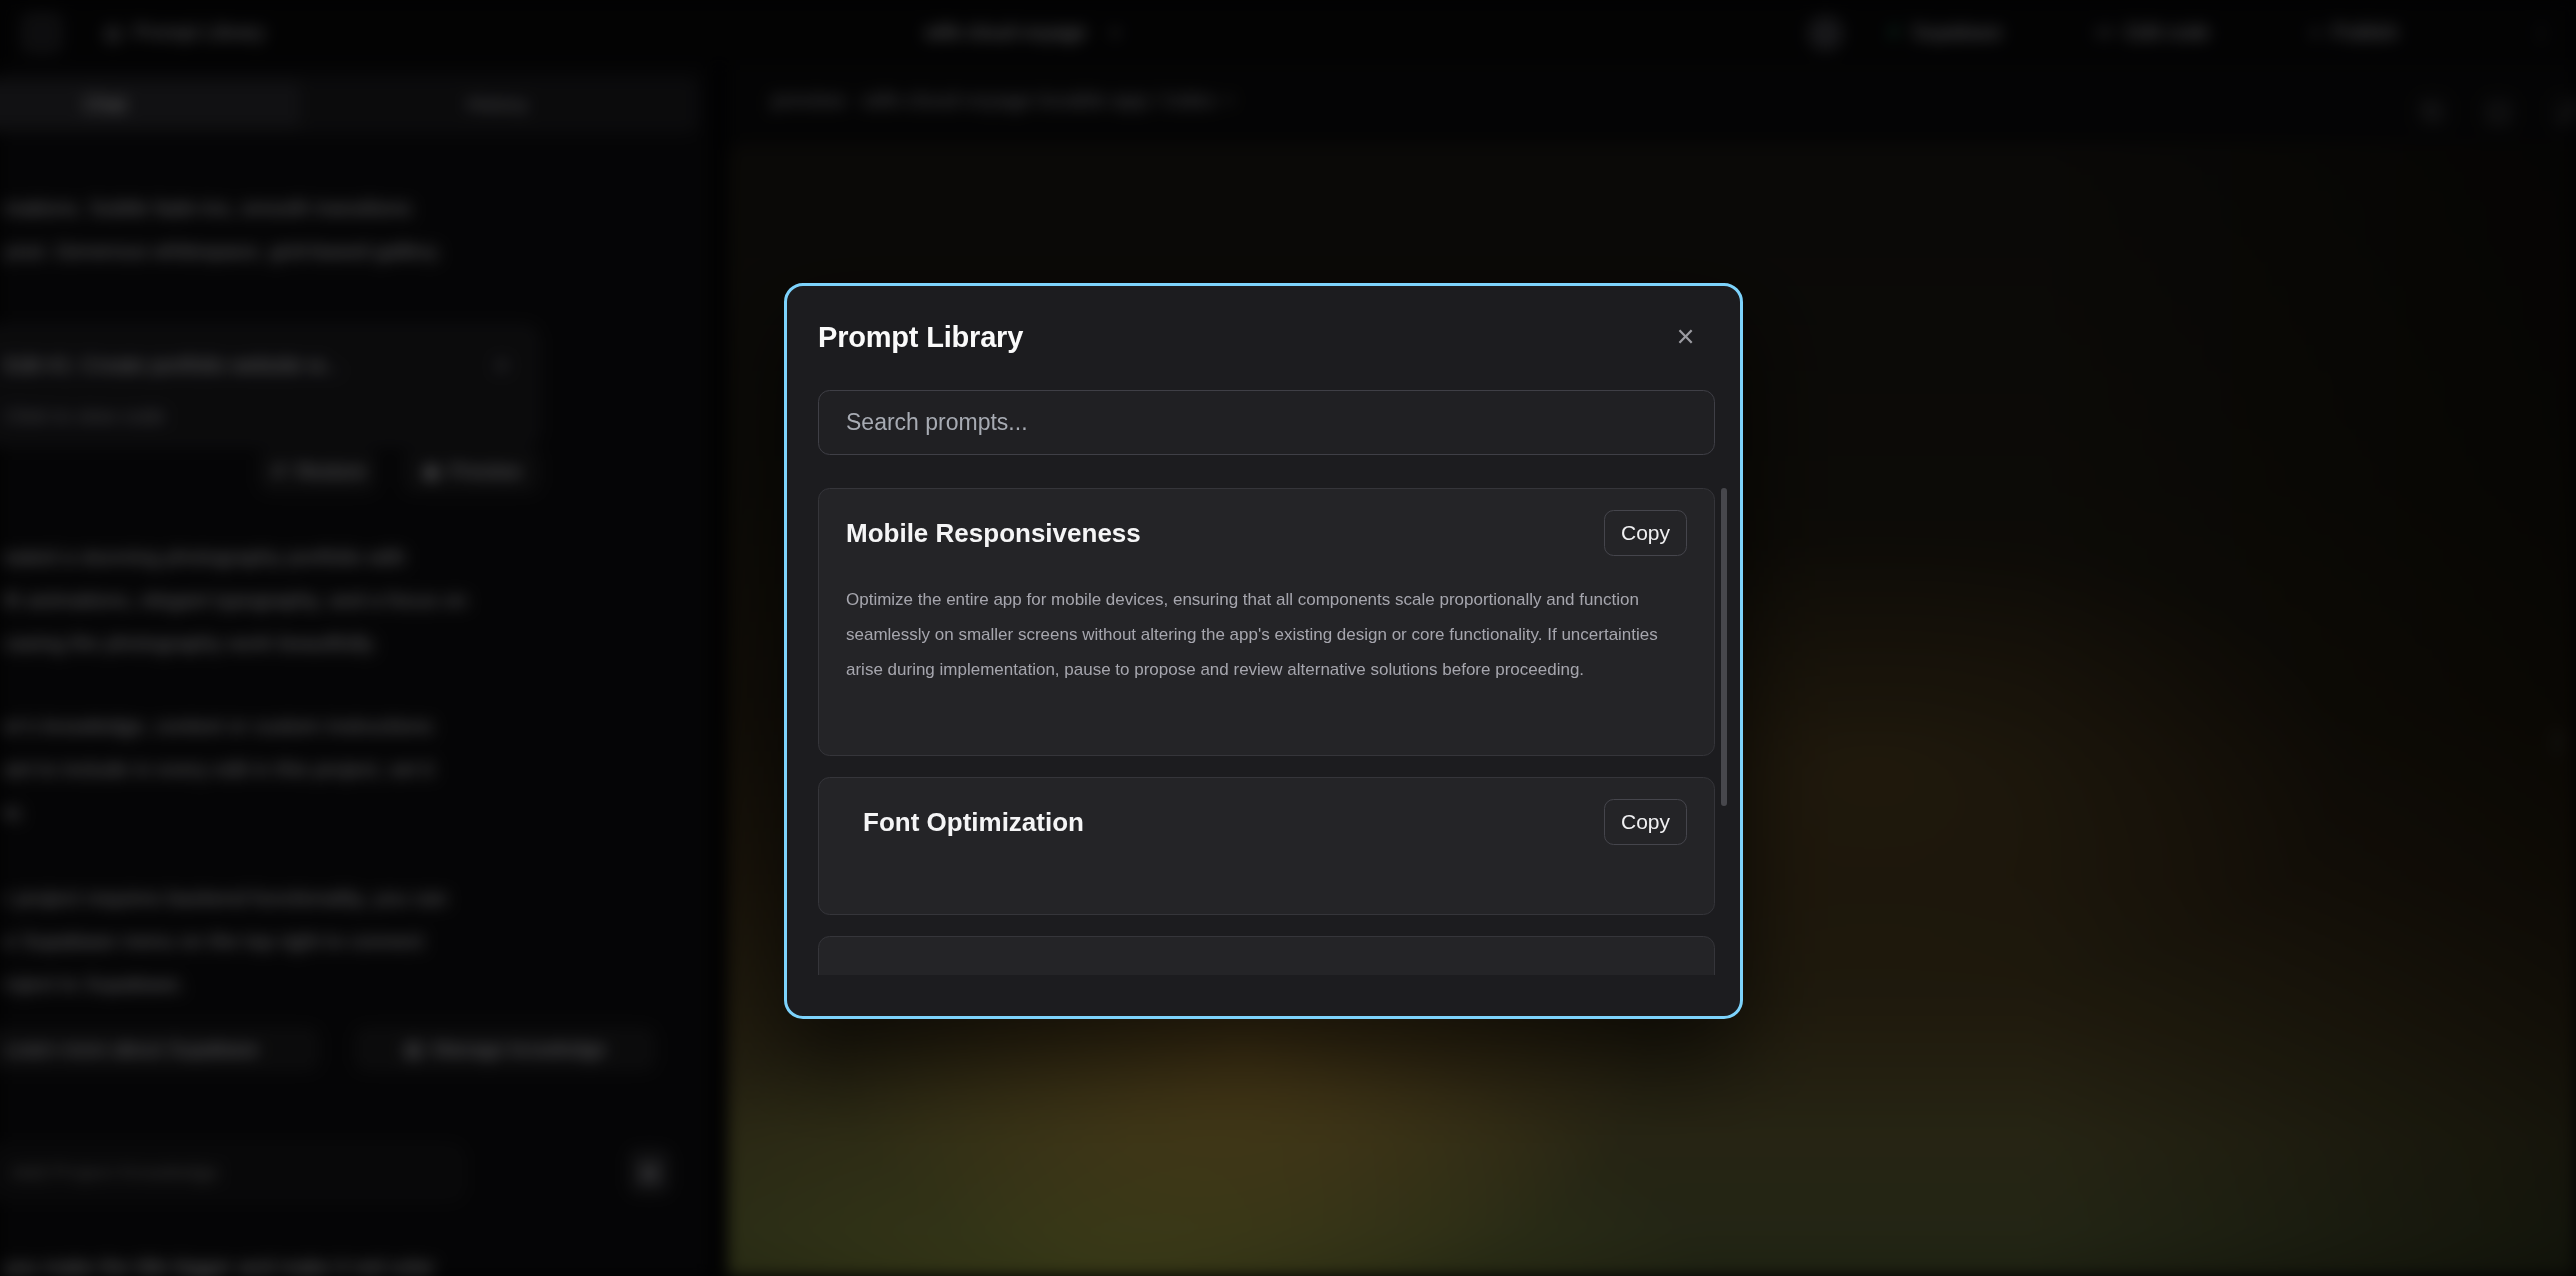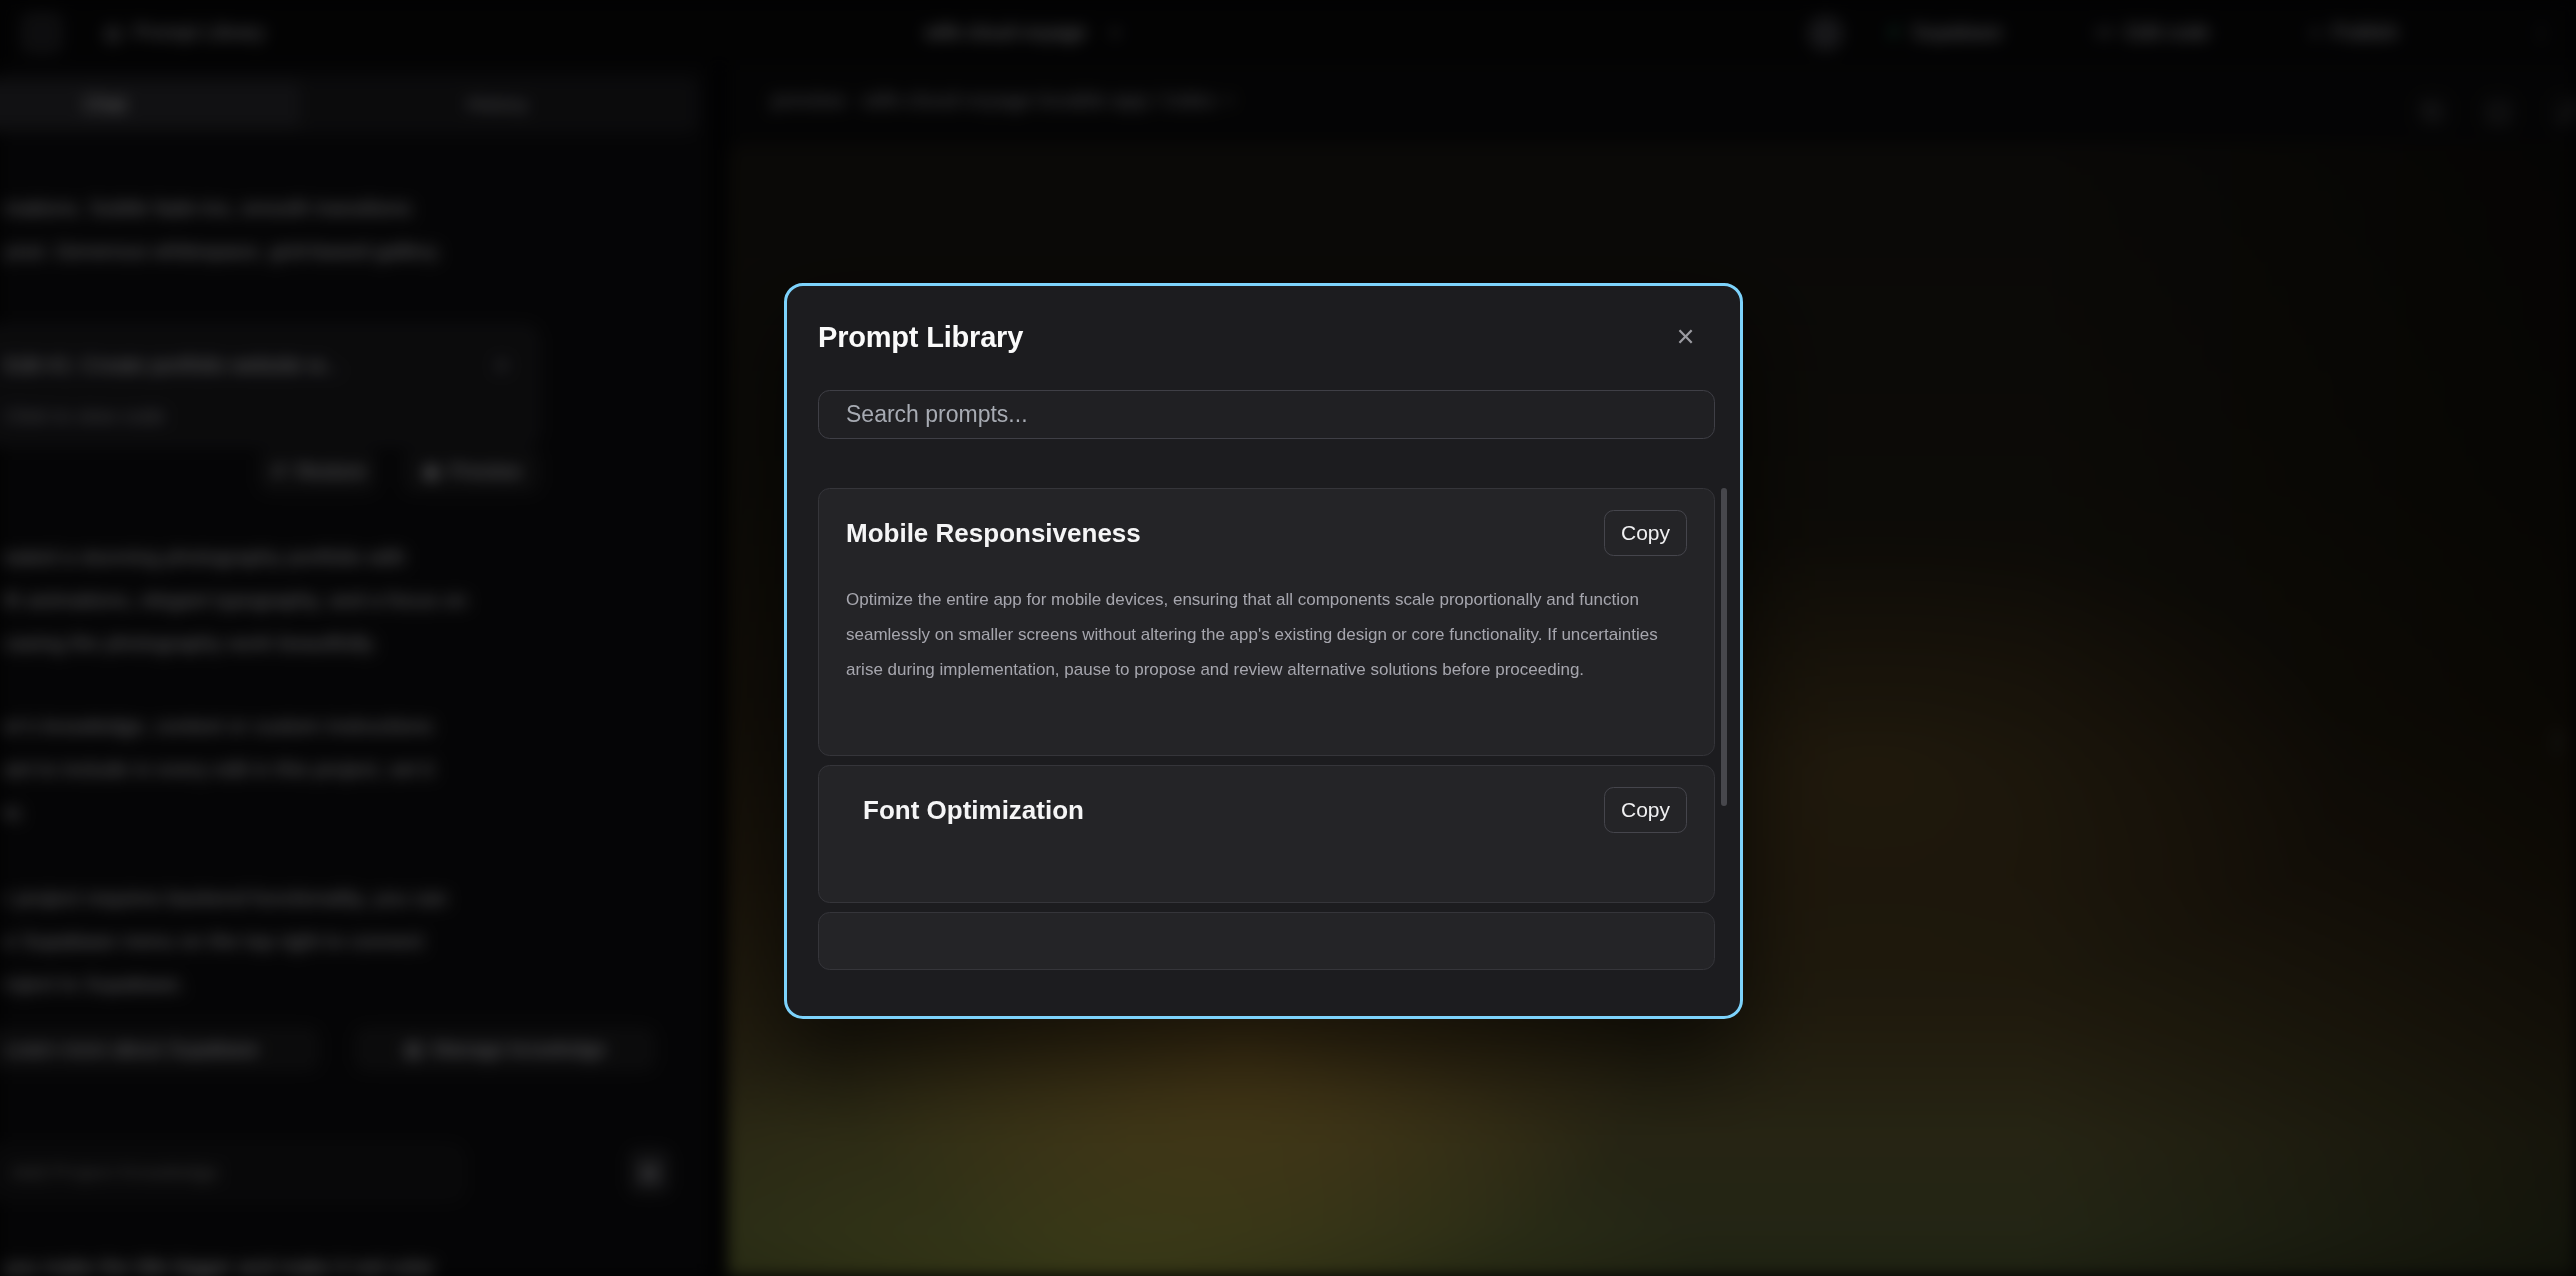--- a/index.html
+++ b/index.html
@@ -62,26 +62,26 @@
   
   .overlay{position:absolute;inset:0;background:rgba(0,0,0,0.52);}
   .modal{
     position:absolute;left:784px;top:283px;width:959px;height:736px;
     background:#1c1c1f;border:3px solid #7dd3fc;border-radius:19px;
     box-shadow:0 39px 87px rgba(0,0,0,0.6);
   }
   .m-title{position:absolute;left:31px;top:35px;font-size:29px;font-weight:600;color:#fafafa;letter-spacing:-0.2px;}
   .m-close{position:absolute;right:37px;top:33px;width:35px;height:35px;border:none;background:transparent;color:#9b9ba1;font-size:31px;line-height:31px;font-weight:300;cursor:pointer;padding:0;}
   .m-search{
-    position:absolute;left:31px;top:104px;width:897px;height:49px;border-radius:11.6px;
+    position:absolute;left:31px;top:104px;width:897px;height:65px;border-radius:11.6px;
     border:1.4px solid #3f3f46;background:#202023;color:#d8dade;font-size:23px;padding:0 27px;
     font-family:inherit;outline:none;
   }
   .m-search::placeholder{color:#a7abb3;}
-  .m-cards{position:absolute;left:31px;top:202px;width:897px;height:487px;overflow:hidden;display:flex;flex-direction:column;gap:9px;}
+  .m-cards{position:absolute;left:31px;top:202px;width:897px;height:487px;overflow:hidden;display:flex;flex-direction:column;gap:21px;}
   .pcard{flex-shrink:0;background:#242427;border:1px solid #35353a;border-radius:11.6px;padding:21px 27px;}
   .pcard-1{height:268px;}
   .pcard-2{height:138px;padding-left:44px;}
   .pcard-3{height:58px;}
   .pcard-head{display:flex;align-items:flex-start;justify-content:space-between;}
   .pcard-title{font-size:26px;font-weight:600;color:#f5f5f6;padding-top:7.7px;}
   .copy-btn{width:83px;height:46px;border-radius:9.6px;border:1px solid #45454c;background:transparent;color:#f0f0f2;font-size:21px;font-family:inherit;cursor:pointer;}
   .pcard-desc{margin-top:26px;font-size:17px;line-height:35px;color:#a6a6ae;}
   .m-scrollthumb{position:absolute;right:13.5px;top:202px;width:5.8px;height:318px;border-radius:2.9px;background:#47474c;}
 </style>

